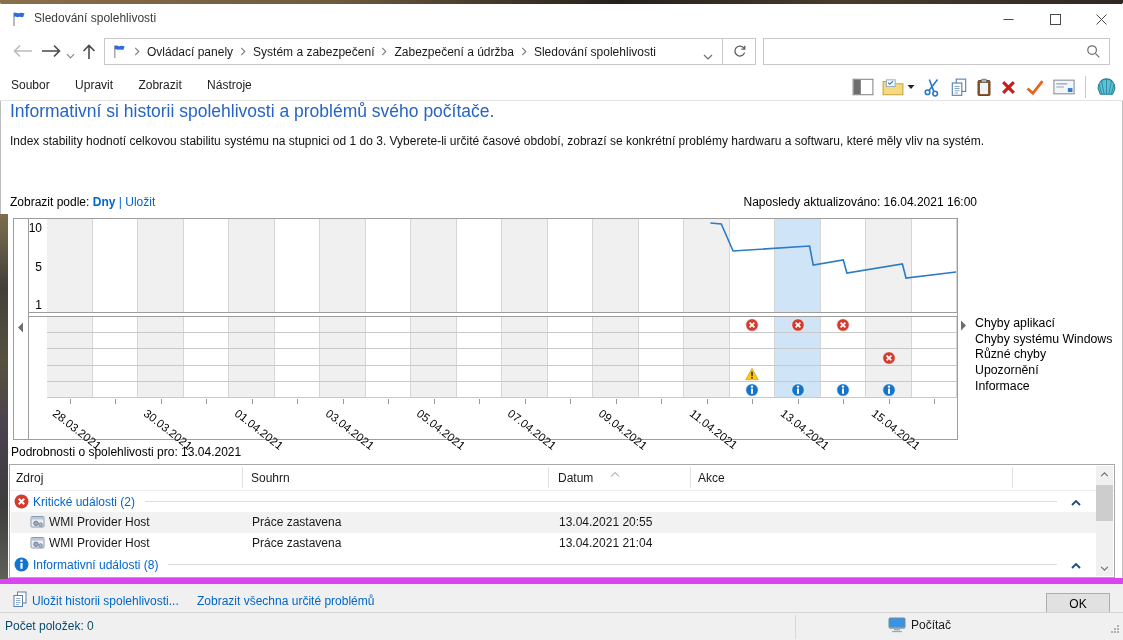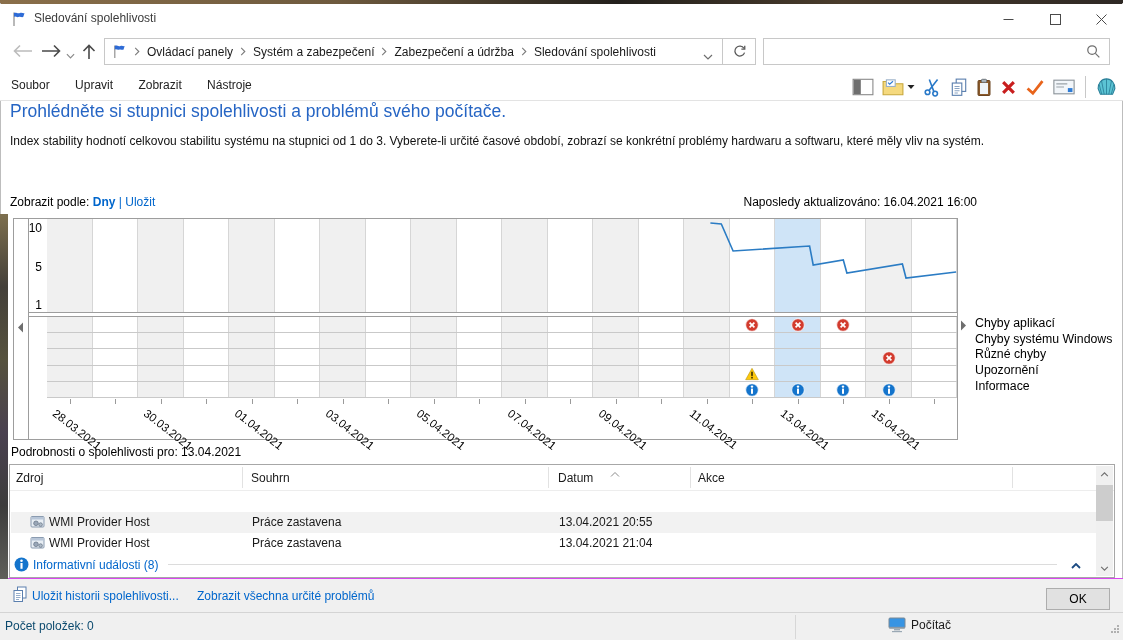--- a/index.html
+++ b/index.html
@@ -79,21 +79,21 @@
   .rowicon{position:absolute;left:19px;top:2px;width:16px;height:16px;}
   .grouprow{position:absolute;left:1px;width:1086px;height:21px;display:flex;align-items:center;}
   .grouprow .gicon{margin-left:3px;width:15px;height:15px;flex:none;}
   .grouprow .gtext{margin-left:4px;color:#0066cc;white-space:nowrap;}
   .grouprow .grule{flex:1;height:1px;background:#dcdcdc;margin:0 14px 0 10px;}
   .grouprow .gchev{flex:none;margin-right:16px;}
   #vscroll{position:absolute;right:1px;top:1px;bottom:1px;width:17px;background:#f0f0f0;}
   #vscroll .sarrow{position:absolute;left:0;width:17px;height:16px;display:flex;align-items:center;justify-content:center;}
   #vthumb{position:absolute;left:0;top:19px;width:17px;height:36px;background:#cdcdcd;}
   
-  #footer{left:0;top:578px;width:1123px;height:34px;background:#f0f0f0;border-top:1px solid #d946ef;box-sizing:border-box;}
+  #footer{left:0;top:578px;width:1123px;height:34px;background:#f0f0f0;border-top:6px solid #d946ef;box-sizing:border-box;}
   #savelink-icon{position:absolute;left:12px;top:7px;}
   #savelink{position:absolute;left:32px;top:10px;}
   #viewalllink{position:absolute;left:197px;top:10px;}
   #okbtn{position:absolute;left:1046px;top:9px;width:64px;height:22px;background:#e1e1e1;
      border:1px solid #adadad;box-sizing:border-box;text-align:center;line-height:20px;color:#000;}
   
   #statusbar{left:0;top:612px;width:1123px;height:28px;background:#f0f0f0;border-top:1px solid #d4d4d4;box-sizing:border-box;}
   #status-count{position:absolute;left:5px;top:6px;color:#0c4a6e;}
   #status-div{position:absolute;left:795px;top:2px;width:1px;height:24px;background:#d7d7d7;}
   #status-comp{position:absolute;left:888px;top:4px;display:flex;align-items:center;gap:5px;}
@@ -271,21 +271,21 @@
   </span>
   <span class="tsep"></span>
   <span class="tbtn">
     <svg width="21" height="21" viewBox="0 0 20 20">
         <path d="M10 1.8 C15 1.8 18 6 18 11 L15.8 16.5 H4.2 L2 11 C2 6 5 1.8 10 1.8 Z" fill="#5bc4d4" stroke="#2a7f98"></path>
         <path d="M10 1.8 L10 16.5 M5.2 3.2 L7.8 16.5 M14.8 3.2 L12.2 16.5 M3 7 L5.5 16.5 M17 7 L14.5 16.5" stroke="#2a7f98" stroke-width="0.8" fill="none"></path>
       </svg>
   </span>
 </div>
 
-<div id="heading" class="abs">Prohlédněte si stupnici spolehlivosti a problémů svého počítače.</div>
+<div id="heading" class="abs">Informativní si historii spolehlivosti a problémů svého počítače.</div>
 <div id="descr" class="abs">Index stability hodnotí celkovou stabilitu systému na stupnici od 1 do 3. Vyberete-li určité časové období, zobrazí se konkrétní problémy hardwaru a softwaru, které měly vliv na systém.</div>
 <div id="viewrow" class="abs">
   <span class="lbl">Zobrazit podle:</span>
   <span class="bluelink" id="view-days">Dny</span>
   <span style="color:#0066cc">|</span>
   <span class="bluelink">Uložit</span>
 </div>
 <div id="lastupd">Naposledy aktualizováno: 16.04.2021 16:00</div>
 
 <div id="chart" class="abs">
@@ -444,20 +444,35 @@
       <svg width="10" height="5" viewBox="0 0 10 5">
           <path d="M1 4.5 L5 0.5 L9 4.5" stroke="#8a8a8a" fill="none"></path>
         </svg>
     </span>
     <span class="thsep" style="left:232px"></span>
     <span class="thsep" style="left:538px"></span>
     <span class="thsep" style="left:680px"></span>
     <span class="thsep" style="left:1002px"></span>
   </div>
 
+  <div class="grouprow" style="top:26px">
+    <span class="gicon">
+      <svg width="15" height="15" viewBox="0 0 14 14">
+          <circle cx="7" cy="7" r="6.5" fill="#d23b2e"></circle>
+          <path d="M4.4 4.4 L9.6 9.6 M9.6 4.4 L4.4 9.6" stroke="#fff" stroke-width="1.8"></path>
+        </svg>
+    </span>
+    <span class="gtext">Kritické události (2)</span>
+    <span class="grule"></span>
+    <span class="gchev">
+      <svg width="10" height="6" viewBox="0 0 10 6">
+          <path d="M1 5 L5 1 L9 5" stroke="#1c4b82" stroke-width="1.8" fill="none"></path>
+        </svg>
+    </span>
+  </div>
 
   <div class="trow alt" style="top:47px">
     <span class="rowicon">
       <svg width="16" height="16" viewBox="0 0 16 16">
           <rect x="1" y="2.5" width="13" height="10.5" rx="1" fill="#e8eef4" stroke="#8a9bb0"></rect>
           <rect x="1.5" y="3" width="12" height="2.5" fill="#b8c6d8"></rect>
           <circle cx="6" cy="9.3" r="2.3" fill="#9aa7b8" stroke="#6c7a8c" stroke-width="0.8"></circle>
           <circle cx="10.6" cy="10.6" r="1.8" fill="#b0bcc8" stroke="#6c7a8c" stroke-width="0.8"></circle>
         </svg>
     </span>

